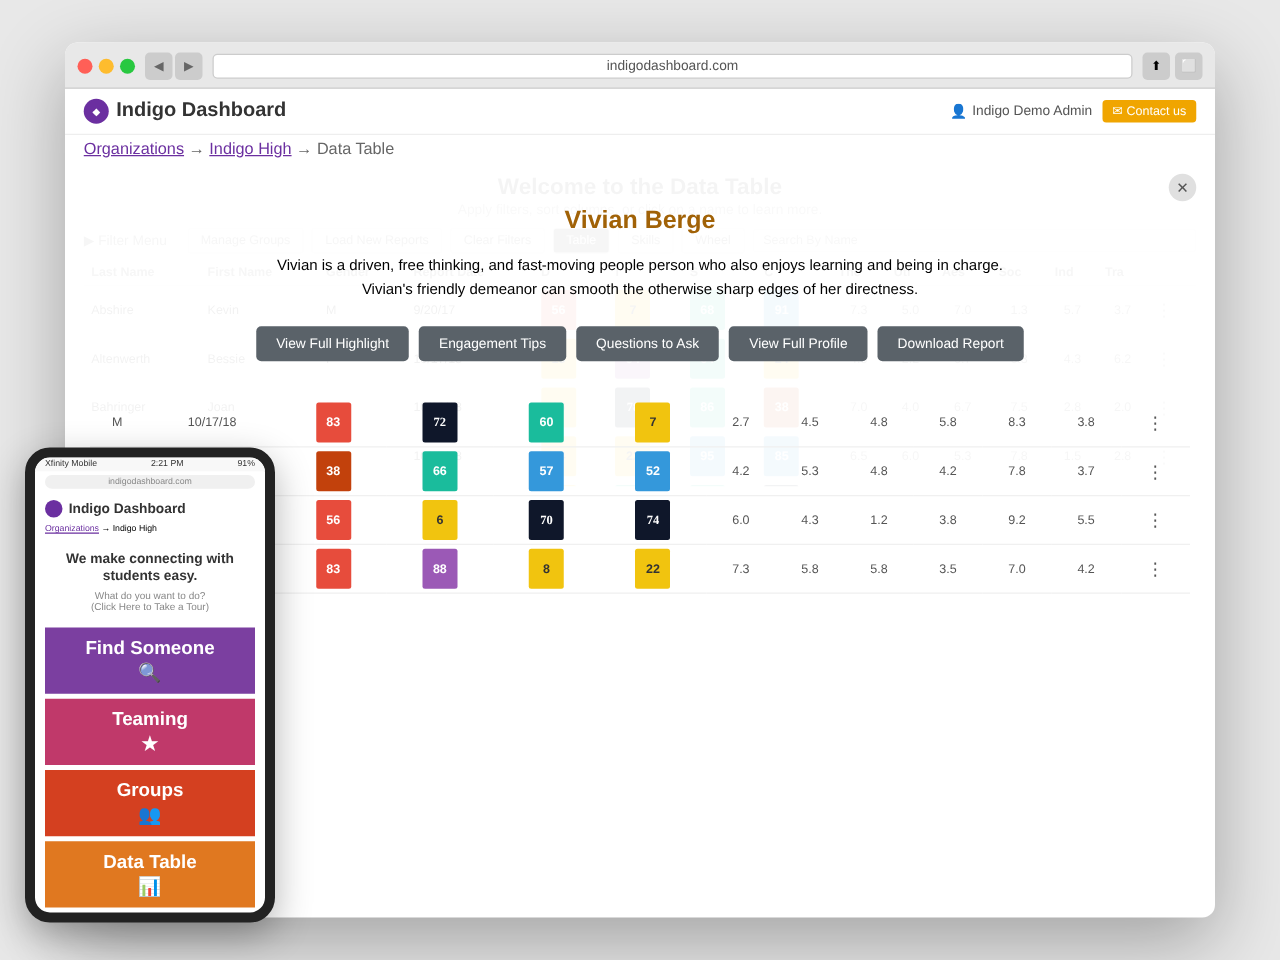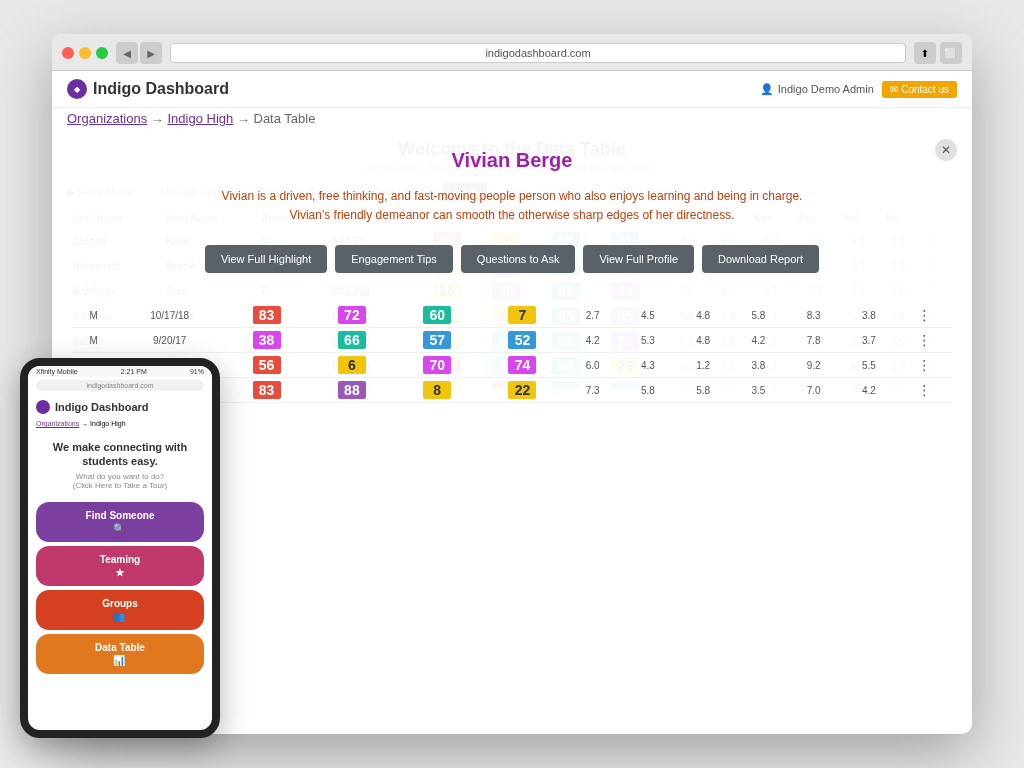--- a/index.html
+++ b/index.html
@@ -221,37 +221,37 @@
       border-bottom: 1px solid #ddd;
       white-space: nowrap;
     }
     .data-table td {
       padding: 3px 6px;
       border-bottom: 1px solid #f0f0f0;
       white-space: nowrap;
     }
 
     .cell-red { background: #e74c3c; color: white; text-align: center; border-radius: 2px; }
-    .cell-orange { background: #d946ef; color: white; text-align: center; border-radius: 2px; }
+    .cell-orange { background: #c2410c; color: white; text-align: center; border-radius: 2px; }
     .cell-yellow { background: #f1c40f; color: #333; text-align: center; border-radius: 2px; }
-    .cell-green { background: #d946ef; color: white; text-align: center; border-radius: 2px; }
+    .cell-green { background: #0f172a; color: white; text-align: center; border-radius: 2px; font-family: Liberation Serif, serif; }
     .cell-teal { background: #1abc9c; color: white; text-align: center; border-radius: 2px; }
     .cell-blue { background: #3498db; color: white; text-align: center; border-radius: 2px; }
     .cell-purple { background: #9b59b6; color: white; text-align: center; border-radius: 2px; }
     .cell-num { text-align: center; color: #555; }
 
     .score-cell {
       width: 28px;
-      height: 18px;
+      height: 32px;
       display: inline-flex;
       align-items: center;
       justify-content: center;
       border-radius: 2px;
       font-weight: bold;
-      font-size: 14px;
+      font-size: 10px;
     }
 
     .more-btn {
       color: #999;
       cursor: pointer;
       font-size: 14px;
     }
 
     
     .overlay-panel {
@@ -274,27 +274,28 @@
       border-radius: 50%;
       display: flex; align-items: center; justify-content: center;
       cursor: pointer;
       font-size: 12px;
       color: #555;
     }
 
     .person-name {
       font-size: 20px;
       font-weight: bold;
-      color: #a21caf;
+      color: #a16207;
       margin-bottom: 15px;
+      margin-top: 16px;
     }
 
     .person-bio {
       font-size: 12px;
-      color: #c2410c;
+      color: #000000;
       text-align: center;
       max-width: 600px;
       line-height: 1.6;
       margin-bottom: 20px;
     }
 
     .action-buttons {
       display: flex;
       gap: 8px;
       margin-bottom: 20px;
@@ -386,23 +387,23 @@
     .phone-hero-sub { font-size: 8px; color: #888; margin-top: 3px; }
 
     .phone-menu {
       padding: 4px 8px;
       display: flex;
       flex-direction: column;
       gap: 4px;
     }
     .phone-menu-item {
       padding: 8px;
-      border-radius: 13px;
+      border-radius: 0;
       color: white;
-      font-size: 10px;
+      font-size: 15px;
       font-weight: bold;
       text-align: center;
       display: flex;
       flex-direction: column;
       align-items: center;
       gap: 2px;
     }
     .m-purple { background: #7b3fa0; }
     .m-pink { background: #c0396a; text-align: right; }
     .m-red { background: #d44020; }

